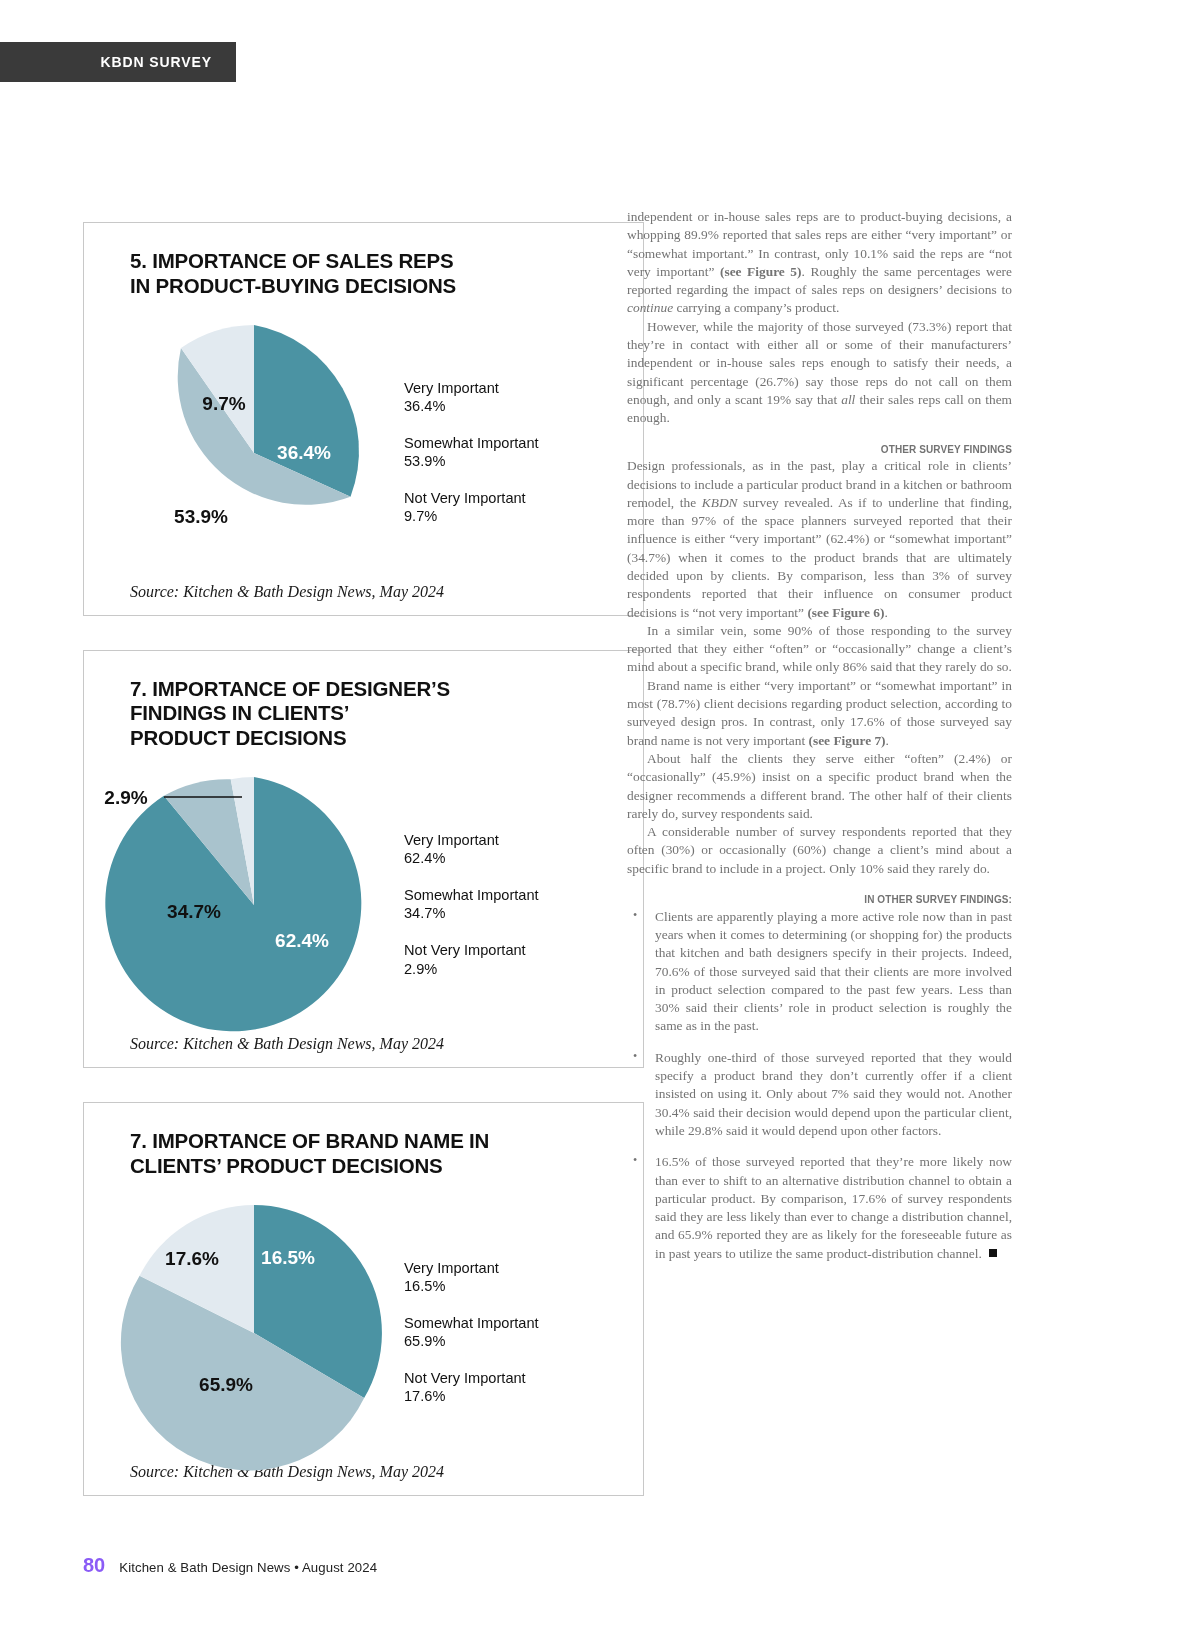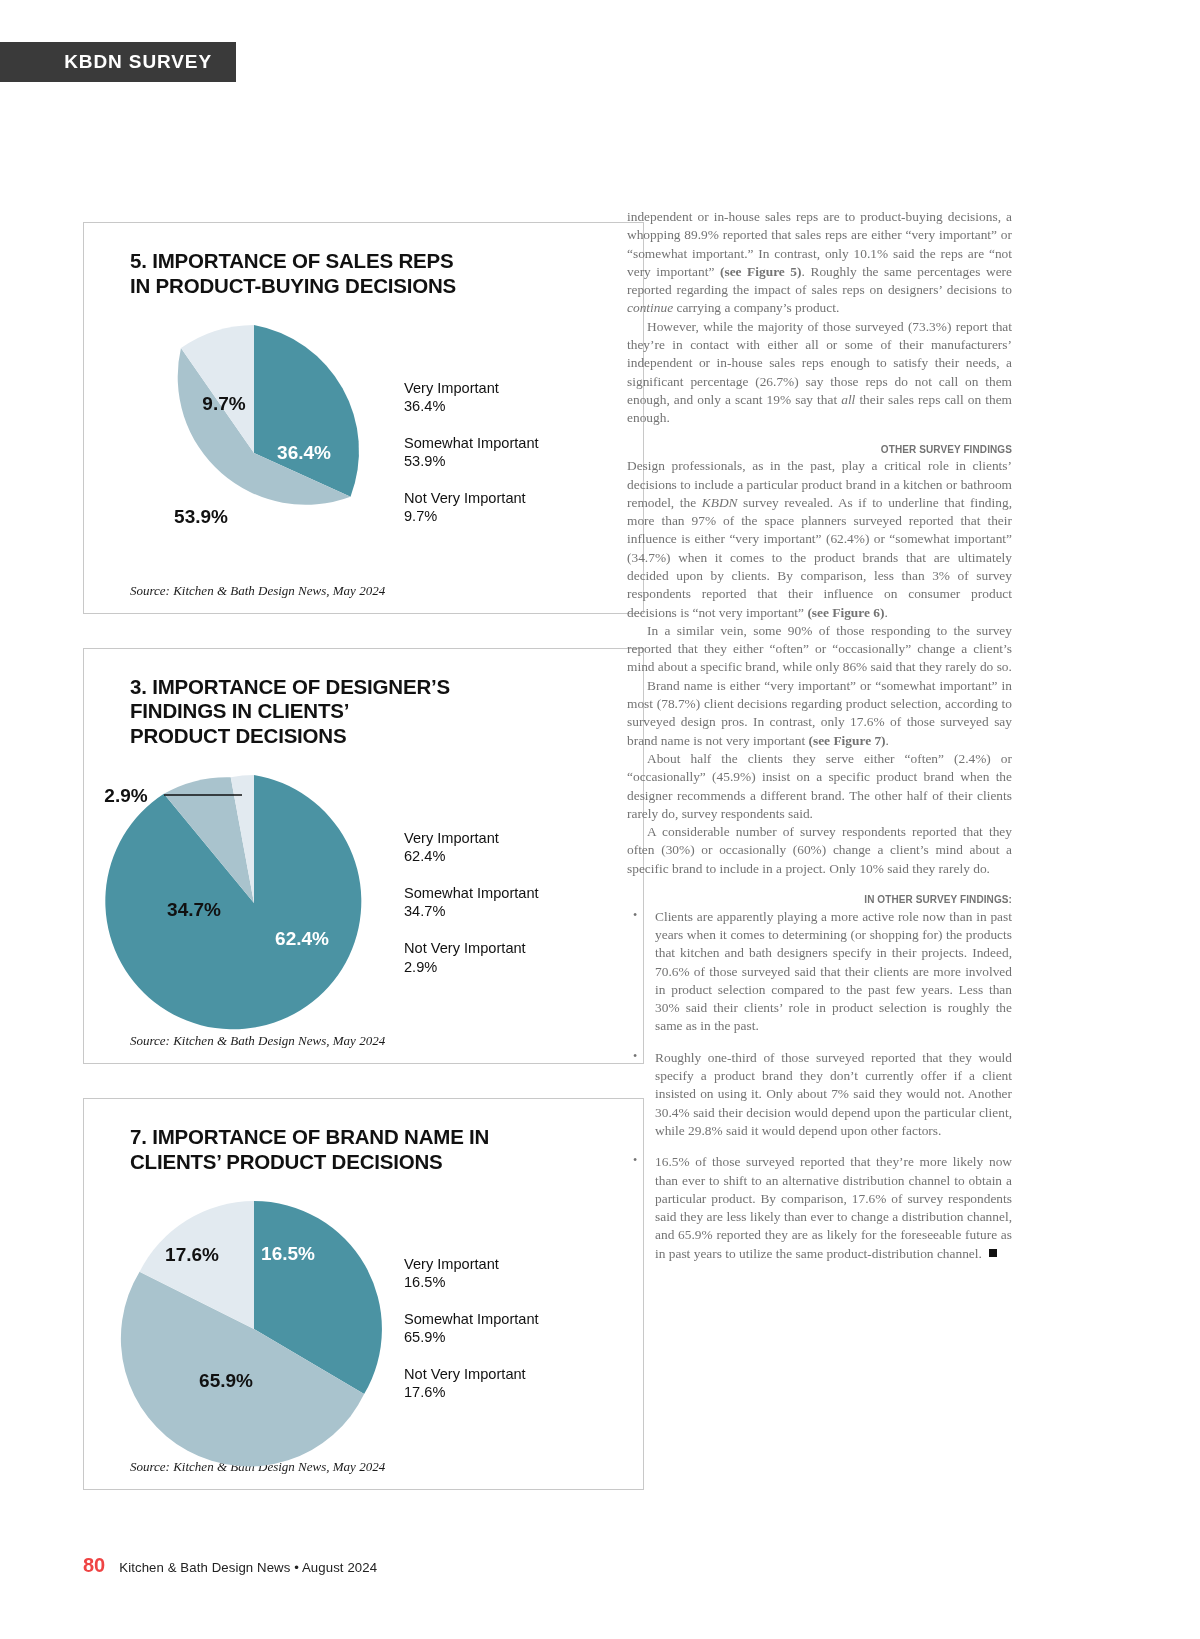--- a/index.html
+++ b/index.html
@@ -15,21 +15,21 @@
   
   .banner-wrap { position:absolute; left:0; top:42px; width:236px; height:40px; }
   .banner {
     width:100%; height:100%;
     background:#3a3a3a;
     display:flex; align-items:center; justify-content:flex-end;
     padding-right:24px;
   }
   .banner-text {
     color:#ffffff;
-    font-size:19px;
+    font-size:14px;
     font-weight:bold;
     letter-spacing:0.9px;
     font-family:"Liberation Sans", sans-serif;
   }
 
   
   .left-col { position:absolute; left:83px; top:222px; width:561px; }
   .right-col {
     position:absolute; left:627px; top:208px; width:385px;
     font-family:"Liberation Serif", serif;
@@ -65,21 +65,21 @@
     font-size:14.6px; font-weight:normal; color:#111; line-height:1.25;
     font-family:"Liberation Sans", sans-serif;
   }
   .legend-value {
     font-size:14.6px; font-weight:normal; color:#111; line-height:1.3;
     font-family:"Liberation Sans", sans-serif;
   }
   .source {
     font-family:"Liberation Serif", serif;
     font-style:italic;
-    font-size:13px;
+    font-size:16px;
     color:#1a1a1a;
     margin-top:6px;
     margin-left:22px;
   }
   svg.pie { display:block; overflow:visible; }
   .slice-label {
     font-family:"Liberation Sans", sans-serif;
     font-weight:bold;
     font-size:19px;
   }
@@ -120,21 +120,21 @@
   }
   em.ital { font-style:italic; }
   b.bd { font-weight:bold; }
 
   
   .footer {
     position:absolute; left:83px; bottom:62px;
     display:flex; align-items:baseline; gap:14px;
     font-family:"Liberation Sans", sans-serif;
   }
-  .footer-page { font-size:20px; font-weight:bold; color:#ef4444; }
+  .footer-page { font-size:20px; font-weight:bold; color:#8b5cf6; }
   .footer-text { font-size:13.2px; color:#222; letter-spacing:0.1px; }
 </style>
 </head>
 <body>
 
 <div class="banner-wrap">
   <div class="banner">
     <span class="banner-text">KBDN SURVEY</span>
   </div>
 </div>
@@ -177,21 +177,21 @@
           <div class="legend-value">9.7%</div>
         </div>
       </div>
     </div>
 
     <div class="source">Source: Kitchen &amp; Bath Design News, May 2024</div>
   </div>
 
   <div class="chart-card">
     <div class="chart-title">
-      <div>3. IMPORTANCE OF DESIGNER’S</div>
+      <div>7. IMPORTANCE OF DESIGNER’S</div>
       <div>FINDINGS IN CLIENTS’</div>
       <div>PRODUCT DECISIONS</div>
     </div>
 
     <div class="chart-body">
       <div class="pie-zone">
         <svg class="pie" width="292" height="272" viewBox="0 0 292 272">
 
           <path d="M146,148 L146,20 A128,128 0 1,1 55.87,38.80 Z" fill="#4b93a3"></path>
 

